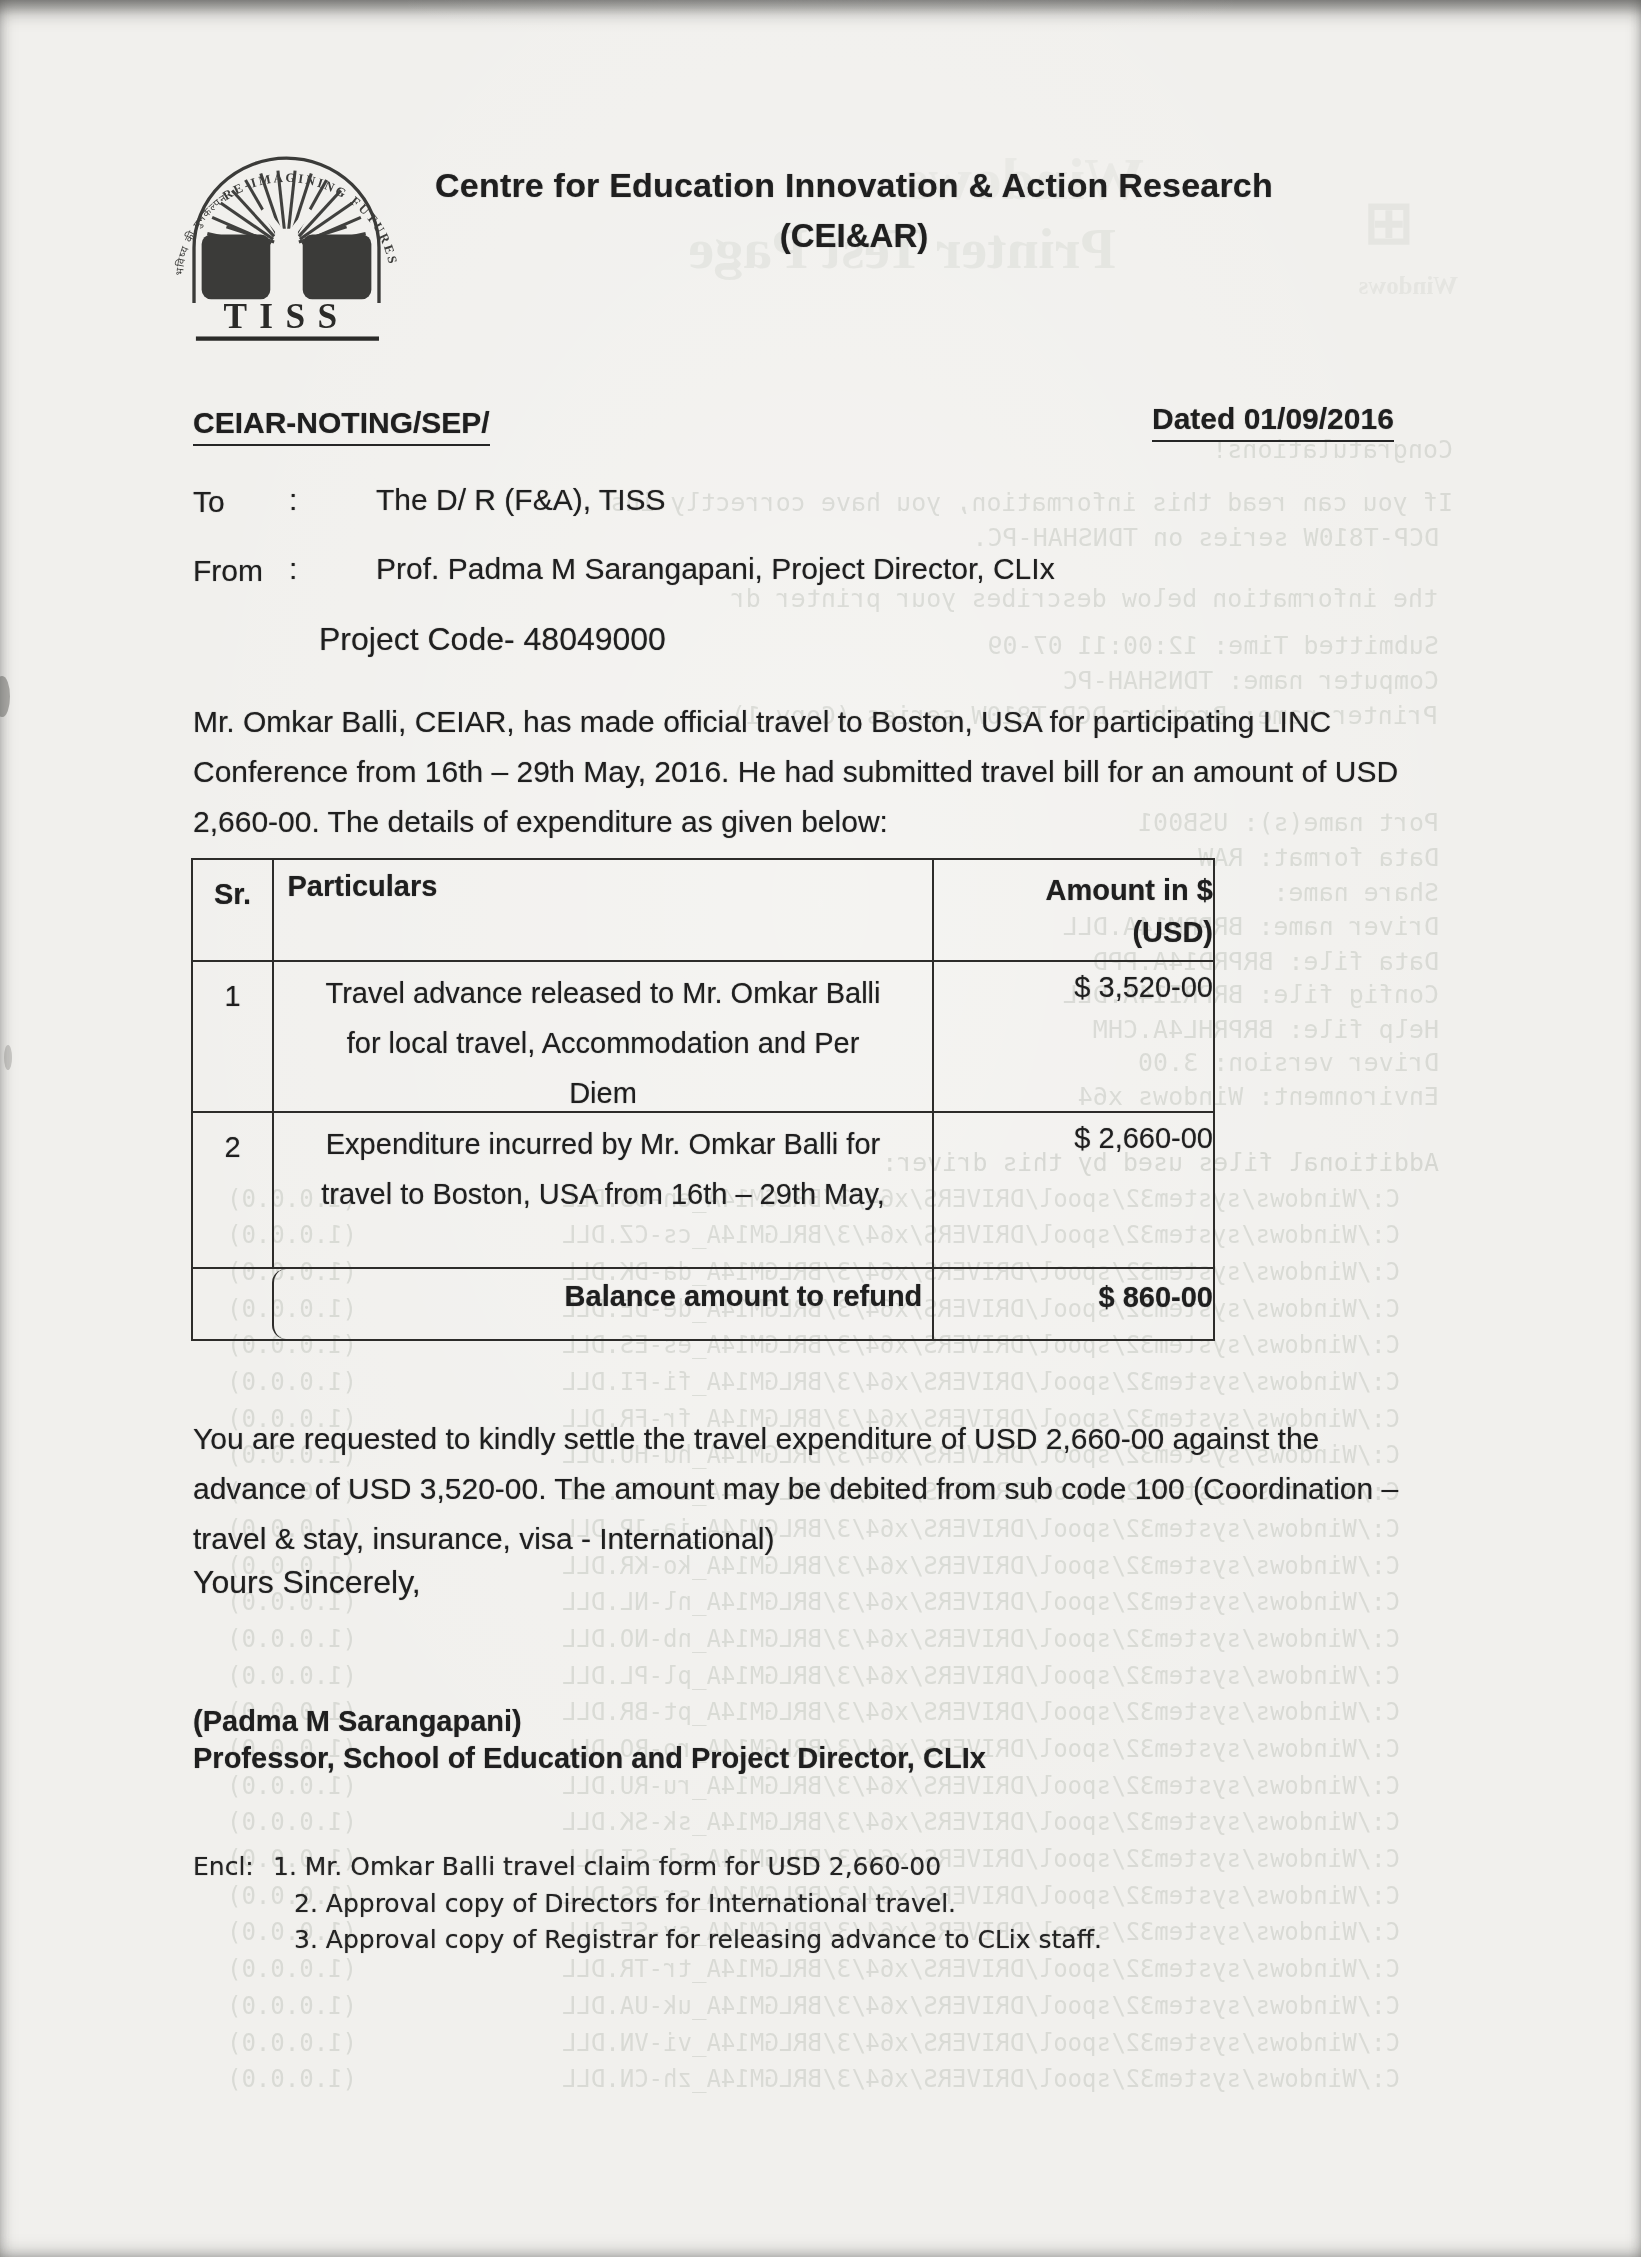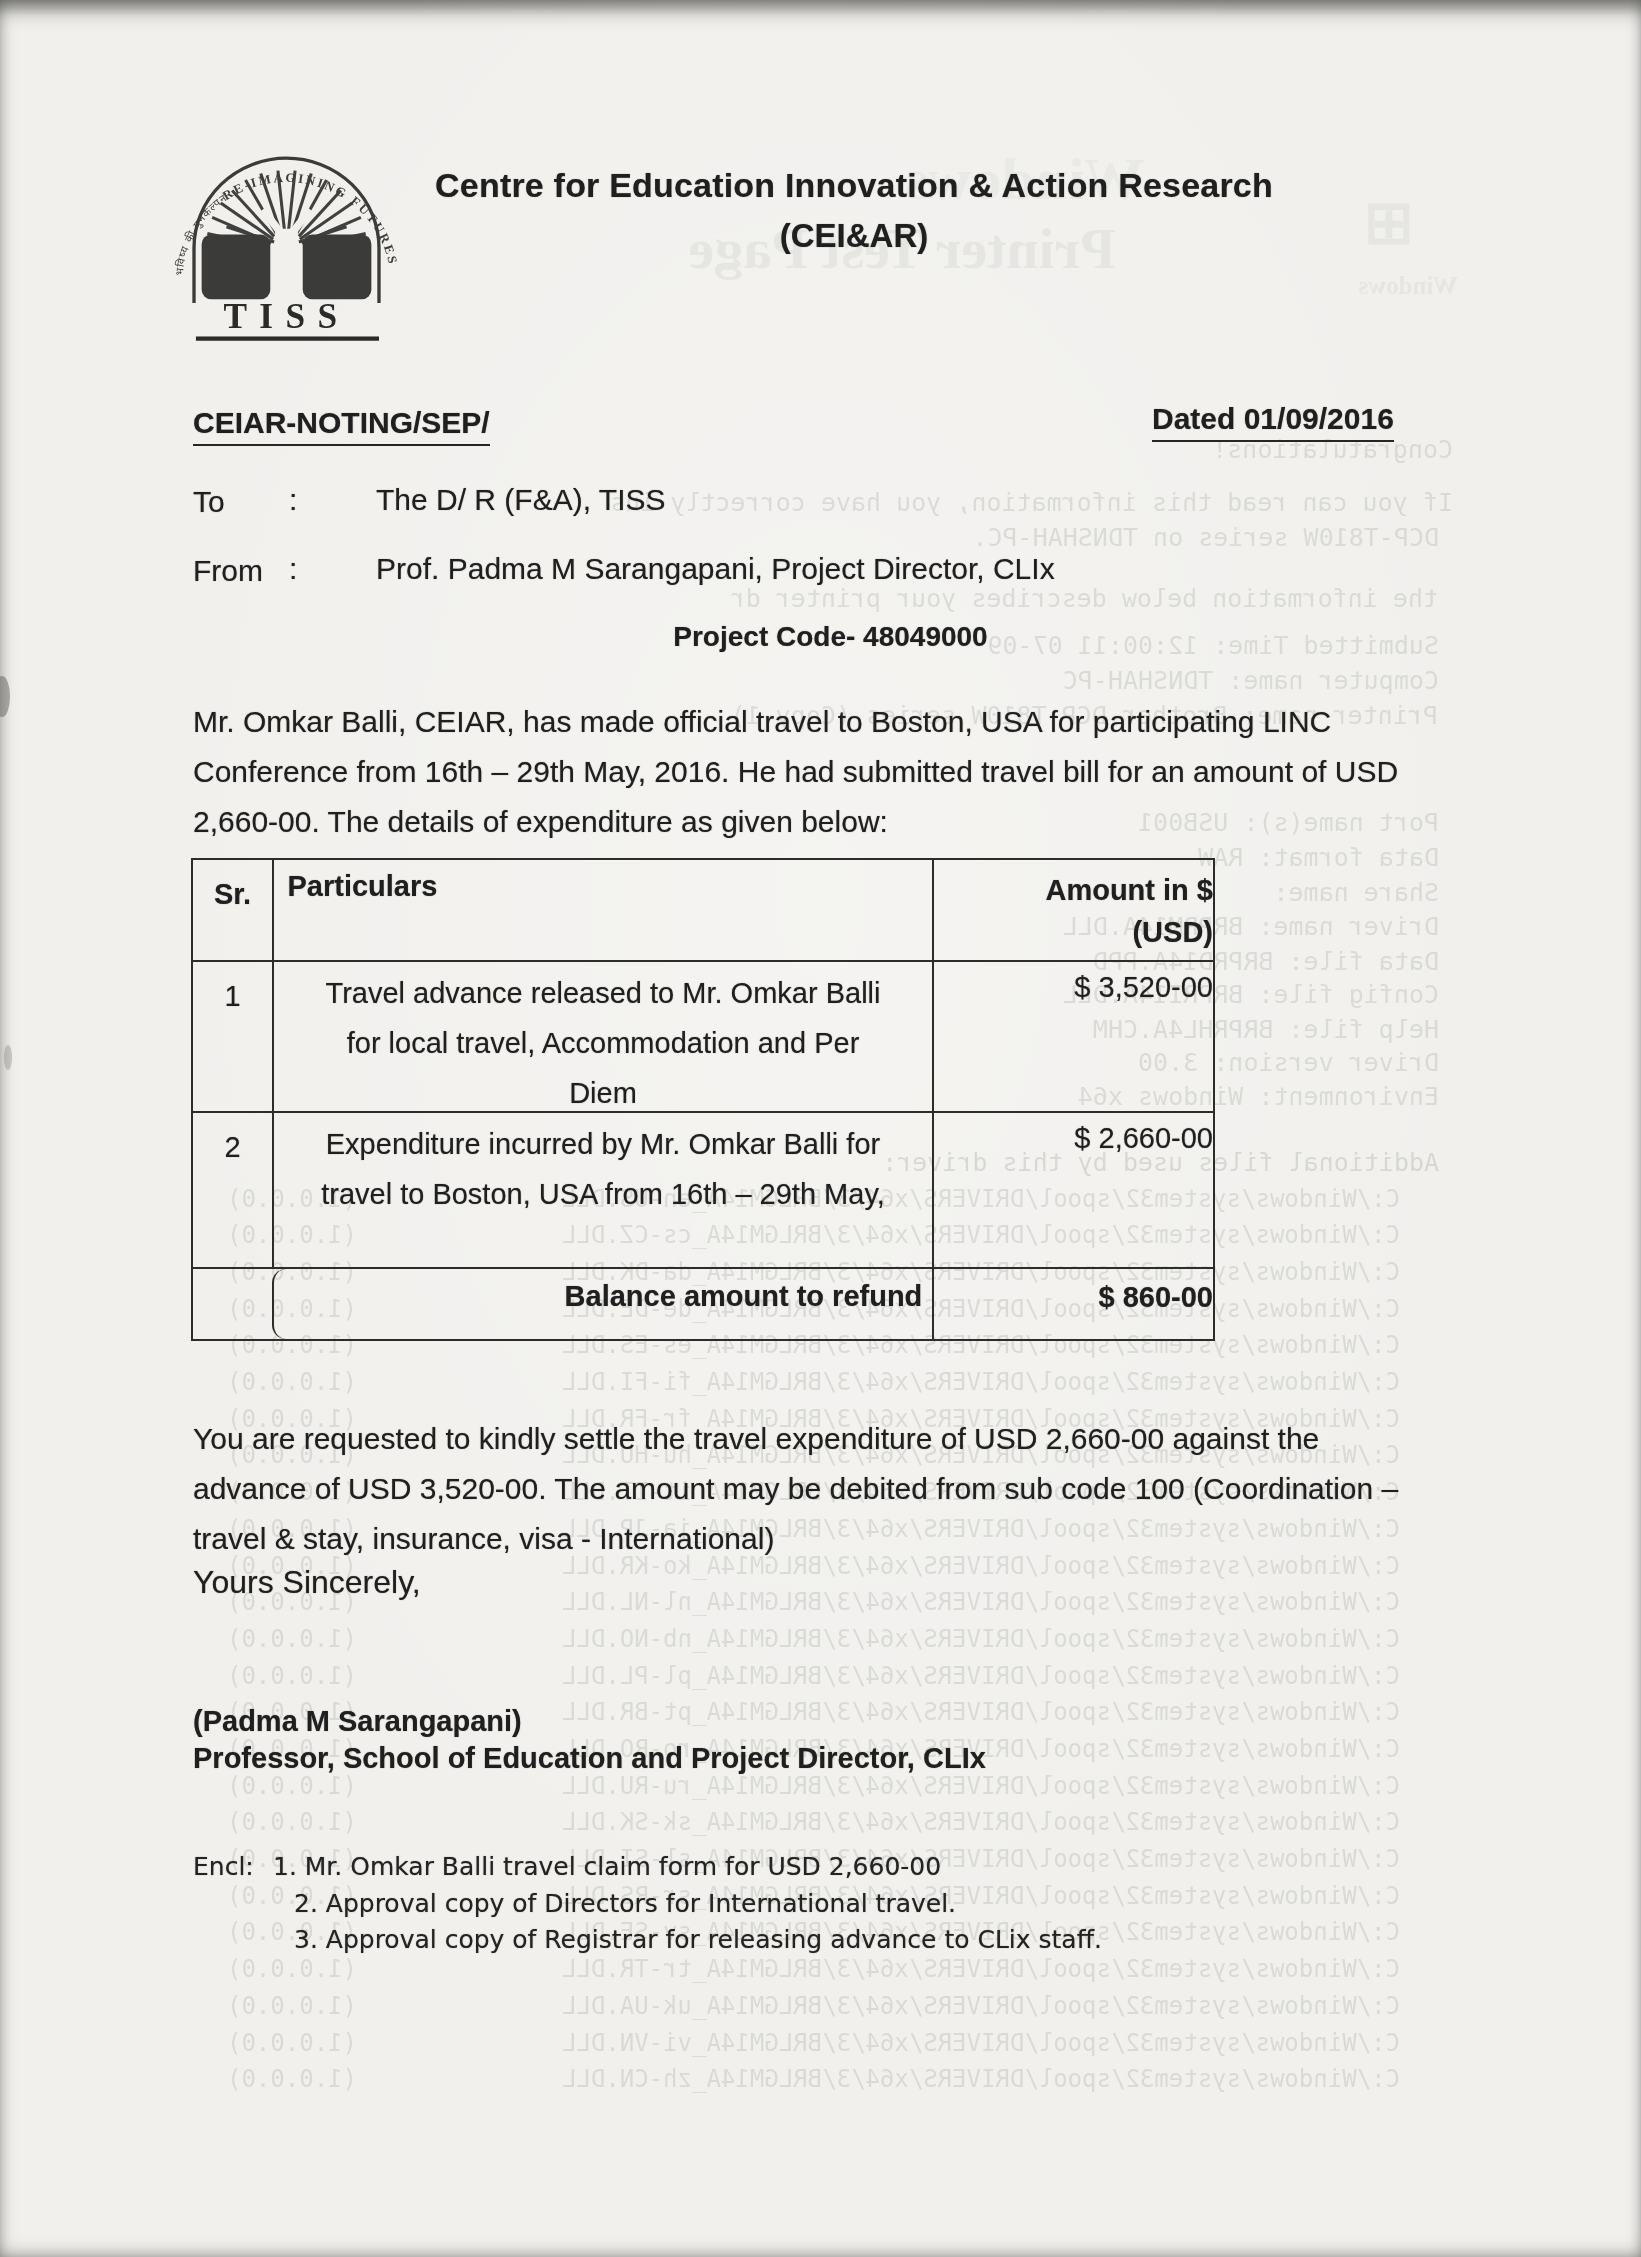--- a/index.html
+++ b/index.html
@@ -25,21 +25,21 @@
   
   .logo-wrap{left:162px;top:141px;width:249px;height:205px;}
   .title-block{left:328px;top:166px;width:1052px;text-align:center;}
   .title-l1{font-size:34px;font-weight:bold;letter-spacing:0.2px;}
   .title-l2{font-size:33px;font-weight:bold;margin-top:11.6px;}
   .ref{left:193px;top:406px;font-size:30px;font-weight:bold;border-bottom:2.9px solid #262626;padding-bottom:3.9px;}
   .date{left:1152px;top:402px;font-size:30px;font-weight:bold;border-bottom:2.9px solid #262626;padding-bottom:3.9px;}
   .addr-label{font-size:30px;}
   .addr-colon{font-size:30px;}
   .addr-value{font-size:30px;}
-  .project-code{left:319px;top:621px;width:1023px;text-align:center;font-size:28px;font-weight:bold;}
+  .project-code{left:319px;top:621px;width:1023px;font-size:32px;font-weight:normal;}
   
   .para{font-size:30px;line-height:50px;}
   .intro{left:193px;top:697px;width:1313px;}
   .request{left:193px;top:1414px;width:1332px;line-height:50px;}
   .closing{left:193px;top:1564px;font-size:32px;}
   .sig-name{left:193px;top:1705px;font-size:29px;font-weight:bold;}
   .sig-desg{left:193px;top:1742px;font-size:29px;font-weight:bold;}
   .encl{font-family:"DejaVu Sans",sans-serif;font-size:25px;color:#232323;}
   
   .tbl{left:191px;top:858px;width:1020px;border:2.9px solid #2d2c2a;font-size:29px;}

